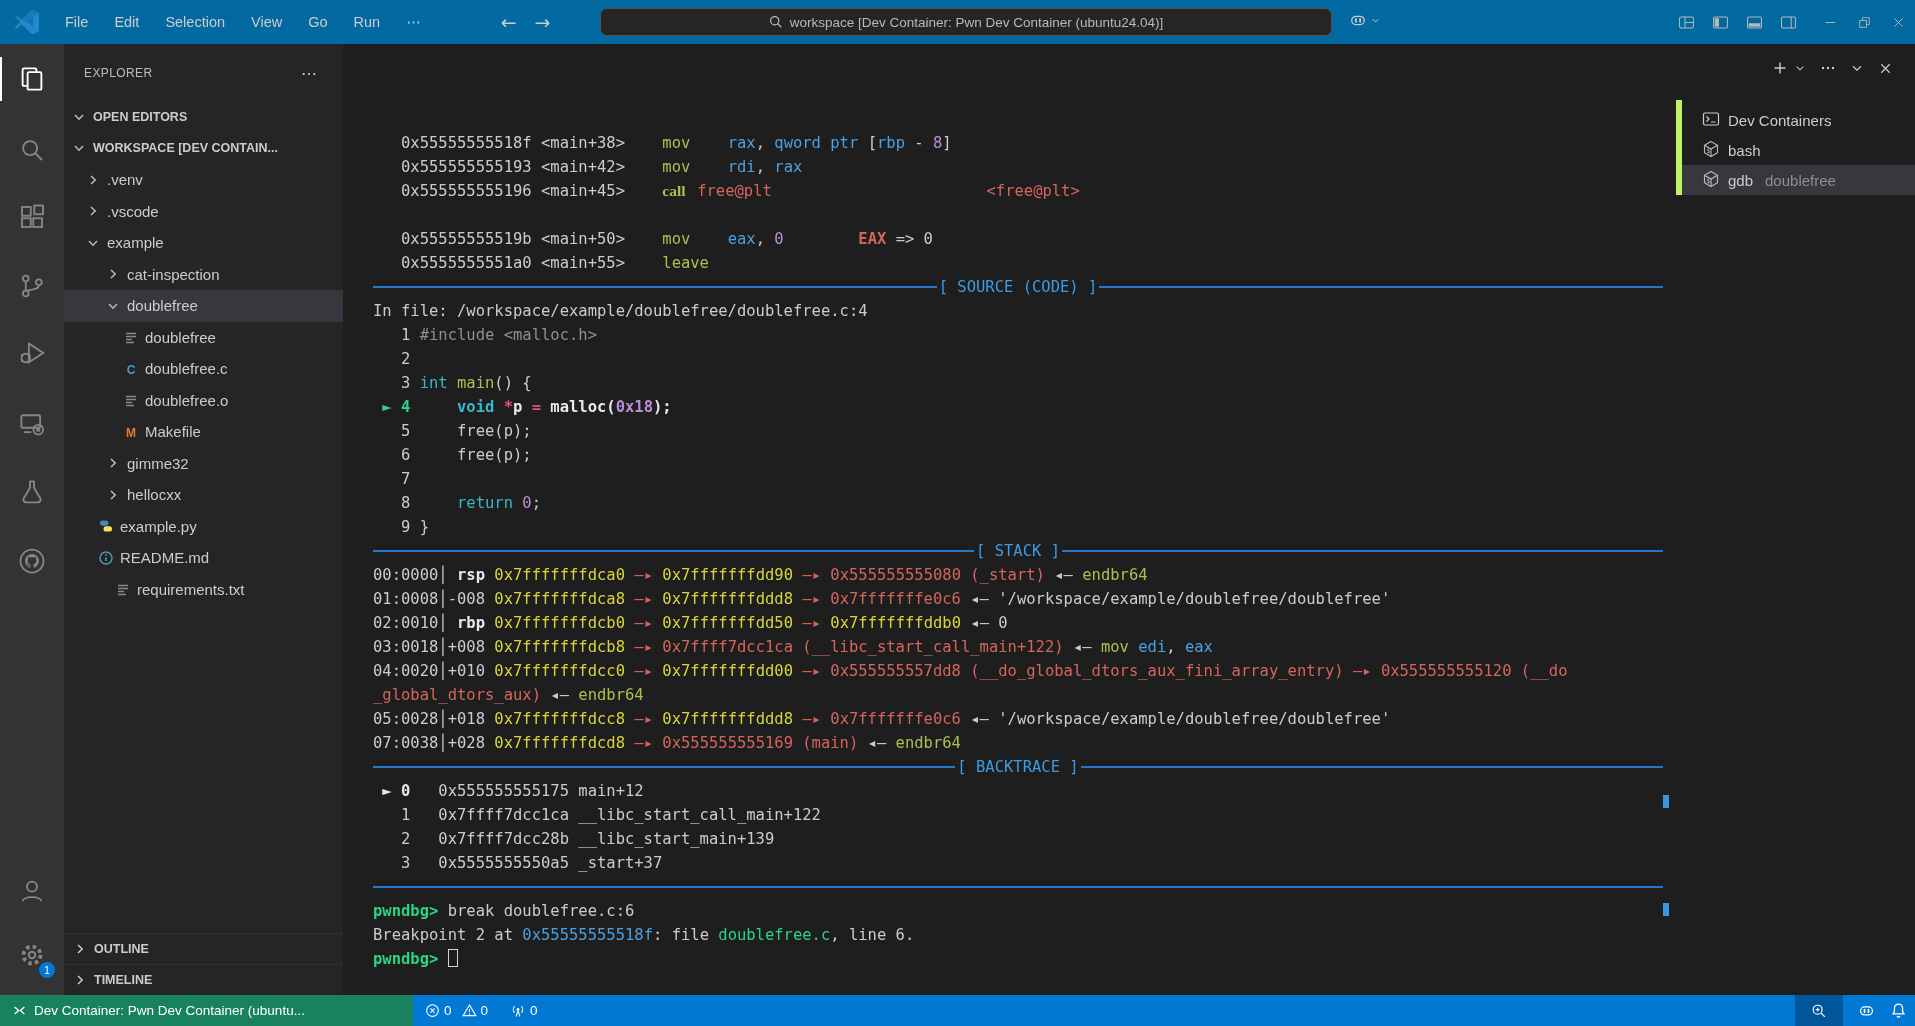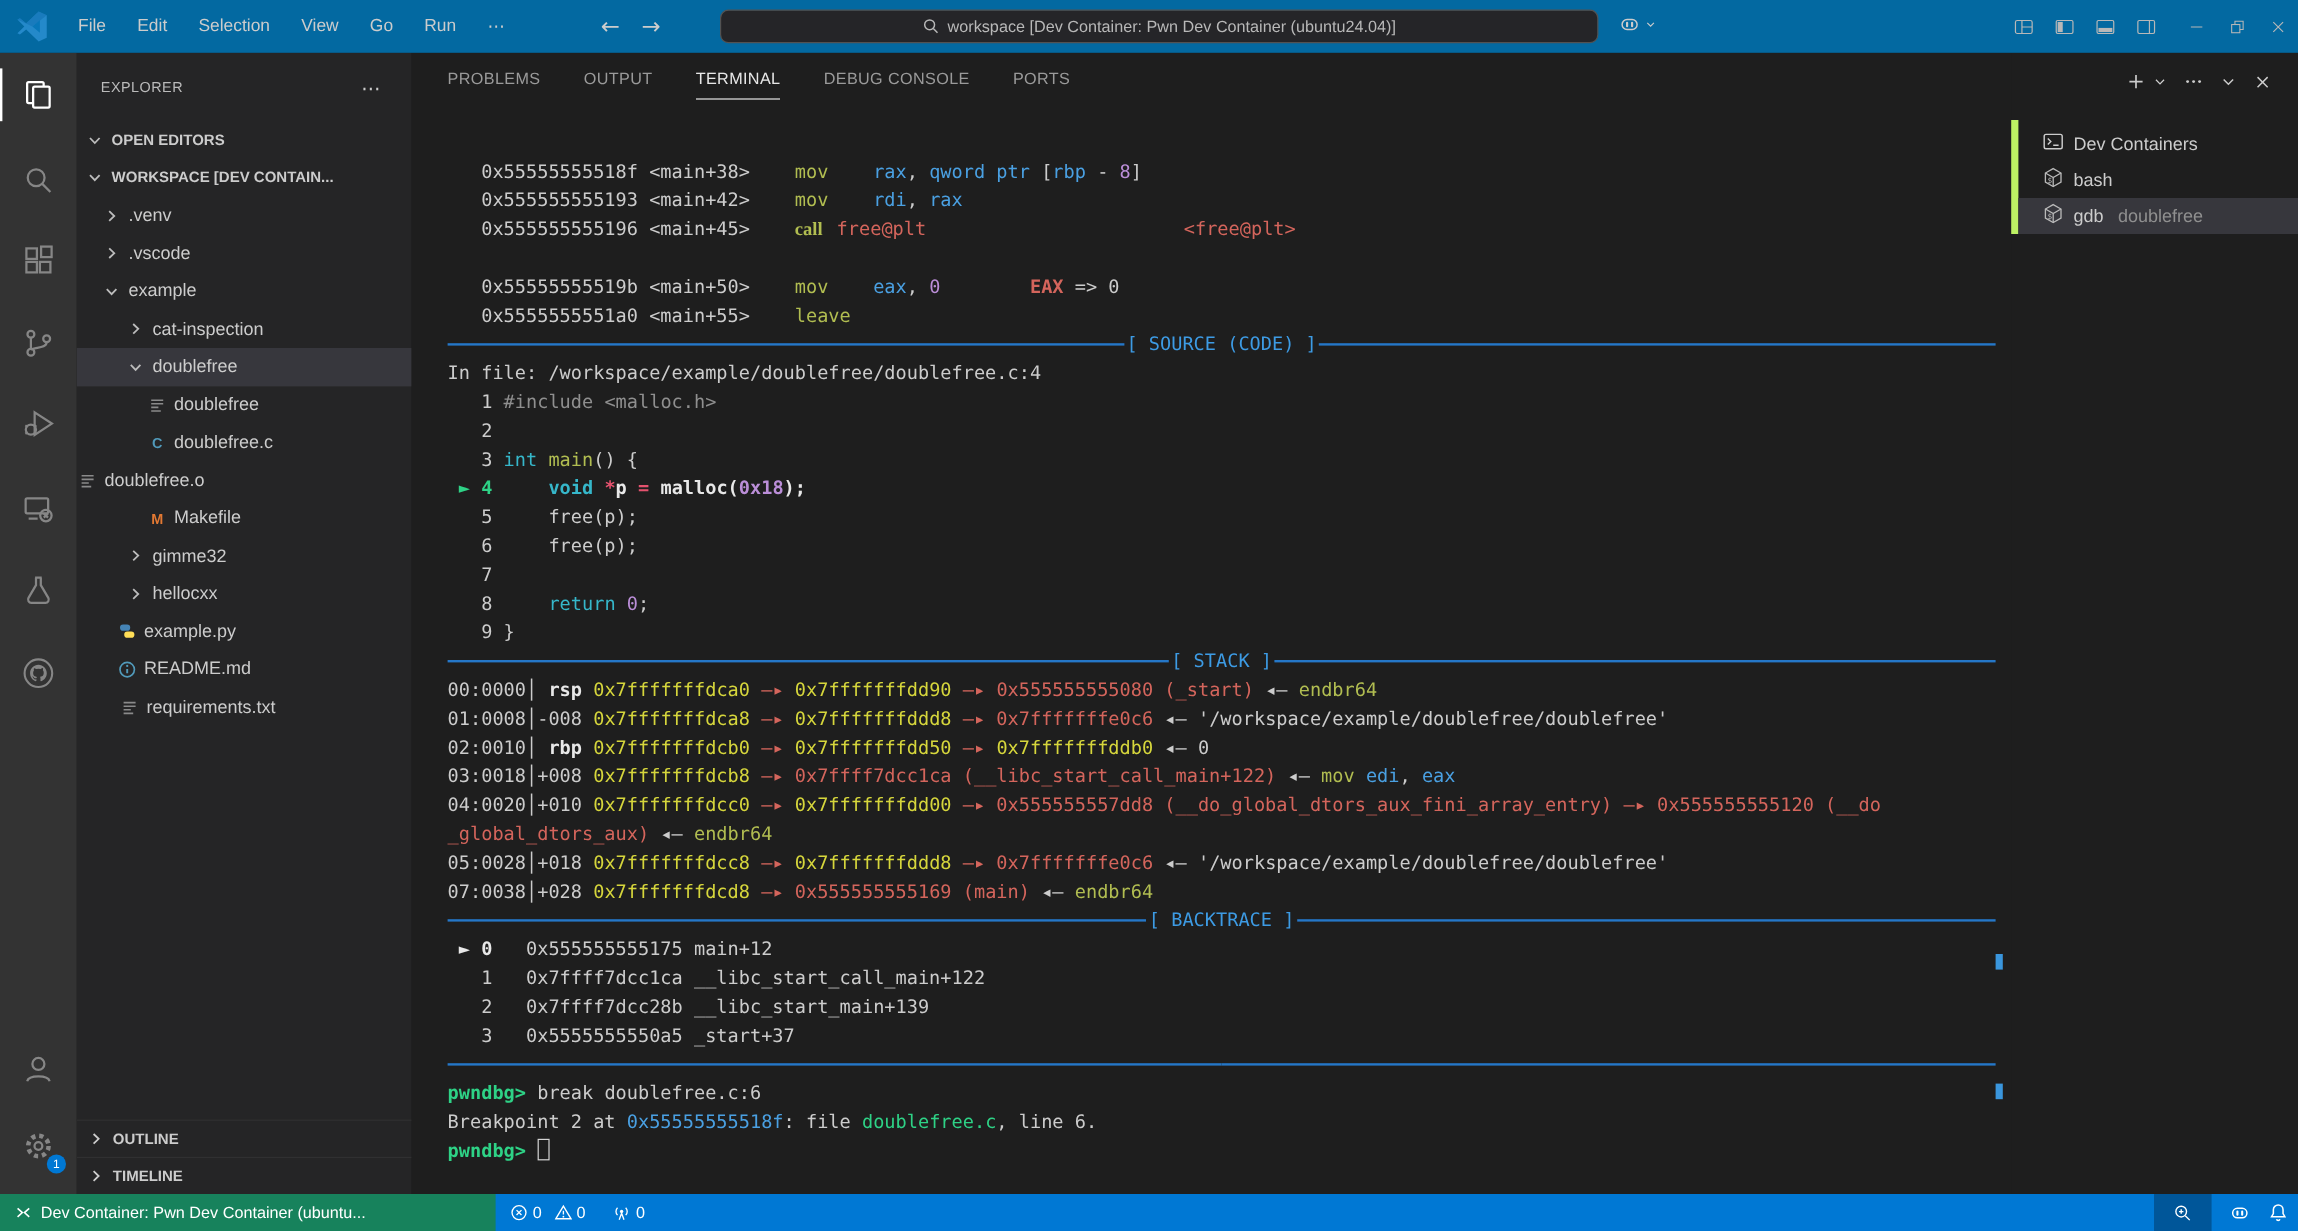--- a/index.html
+++ b/index.html
@@ -302,21 +302,21 @@
         <span>doublefree</span>
       </div>
       <div class="trow" style="padding-left: 58px;">
         <span class="ticon">
           <svg width="16" height="16" viewBox="0 0 16 16">
             <text x="8" y="12.5" font-size="12" font-weight="bold" fill="#519aba" text-anchor="middle" font-family="Liberation Sans, sans-serif">C</text>
           </svg>
         </span>
         <span>doublefree.c</span>
       </div>
-      <div class="trow" style="">
+      <div class="trow" style="padding-left: 58px;">
         <span class="ticon">
           <svg width="16" height="16" viewBox="0 0 16 16">
             <path d="M3 4.5h10 M3 7.5h10 M3 10.5h6 M3 13.5h8" stroke="#8a8a8a" stroke-width="1.3"></path>
           </svg>
         </span>
         <span>doublefree.o</span>
       </div>
       <div class="trow" style="padding-left: 58px;">
         <span class="ticon">
           <svg width="16" height="16" viewBox="0 0 16 16">
@@ -353,21 +353,21 @@
       <div class="trow" style="padding-left: 33px;">
         <span class="ticon">
           <svg width="16" height="16" viewBox="0 0 16 16">
             <circle cx="8" cy="8" r="6" fill="none" stroke="#519aba" stroke-width="1.4"></circle>
             <path d="M8 7.4v3.6" stroke="#519aba" stroke-width="1.6"></path>
             <circle cx="8" cy="4.9" r=".95" fill="#519aba"></circle>
           </svg>
         </span>
         <span>README.md</span>
       </div>
-      <div class="trow" style="padding-left: 35px; align-items: center;">
+      <div class="trow" style="padding-left: 50px; align-items: center;">
         <span class="ticon">
           <svg width="16" height="16" viewBox="0 0 16 16">
             <path d="M3 4.5h10 M3 7.5h10 M3 10.5h6 M3 13.5h8" stroke="#8a8a8a" stroke-width="1.3"></path>
           </svg>
         </span>
         <span>requirements.txt</span>
       </div>
     </div>
   <div class="side-bottom" style="top:889px">
     <svg width="16" height="16" viewBox="0 0 16 16">
@@ -377,27 +377,20 @@
   </div>
   <div class="side-bottom" style="top:920px">
     <svg width="16" height="16" viewBox="0 0 16 16">
         <path d="M6 4l4.2 4L6 12" fill="none" stroke="#cccccc" stroke-width="1.5"></path>
       </svg>
     <span>TIMELINE</span>
   </div>
 </div>
 
 <div id="panel">
-  <div id="paneltabs">
-    <span class="ptab">PROBLEMS</span>
-    <span class="ptab">OUTPUT</span>
-    <span class="ptab active">TERMINAL</span>
-    <span class="ptab">DEBUG CONSOLE</span>
-    <span class="ptab">PORTS</span>
-  </div>
   <div id="term">
       <div class="tline"><span class="c-w">   0x55555555518f &lt;main+38&gt;    </span><span class="c-ol">mov    </span><span class="c-bl">rax</span><span class="c-w">, </span><span class="c-bl">qword ptr </span><span class="c-w">[</span><span class="c-bl">rbp</span><span class="c-w"> - </span><span class="c-pu">8</span><span class="c-w">]</span></div>
       <div class="tline"><span class="c-w">   0x555555555193 &lt;main+42&gt;    </span><span class="c-ol">mov    </span><span class="c-bl">rdi</span><span class="c-w">, </span><span class="c-bl">rax</span></div>
       <div class="tline"><span class="c-w">   0x555555555196 &lt;main+45&gt;    </span><span class="c-olb">call   </span><span class="c-rd">free@plt</span><span class="c-w">                       </span><span class="c-rd">&lt;free@plt&gt;</span></div>
       <div class="tline"></div>
       <div class="tline"><span class="c-w">   0x55555555519b &lt;main+50&gt;    </span><span class="c-ol">mov    </span><span class="c-bl">eax</span><span class="c-w">, </span><span class="c-pu">0</span><span class="c-w">        </span><span class="c-rdb">EAX</span><span class="c-w"> =&gt; 0</span></div>
       <div class="tline"><span class="c-w">   0x5555555551a0 &lt;main+55&gt;    </span><span class="c-ol">leave</span></div>
       <div class="tline tdiv"><i class="dl"></i><span class="dlab">[ SOURCE (CODE) ]</span><i class="dl"></i></div>
       <div class="tline"><span class="c-w">In file: /workspace/example/doublefree/doublefree.c:4</span></div>
       <div class="tline"><span class="c-w">   1 </span><span class="c-gy">#include &lt;malloc.h&gt;</span></div>

